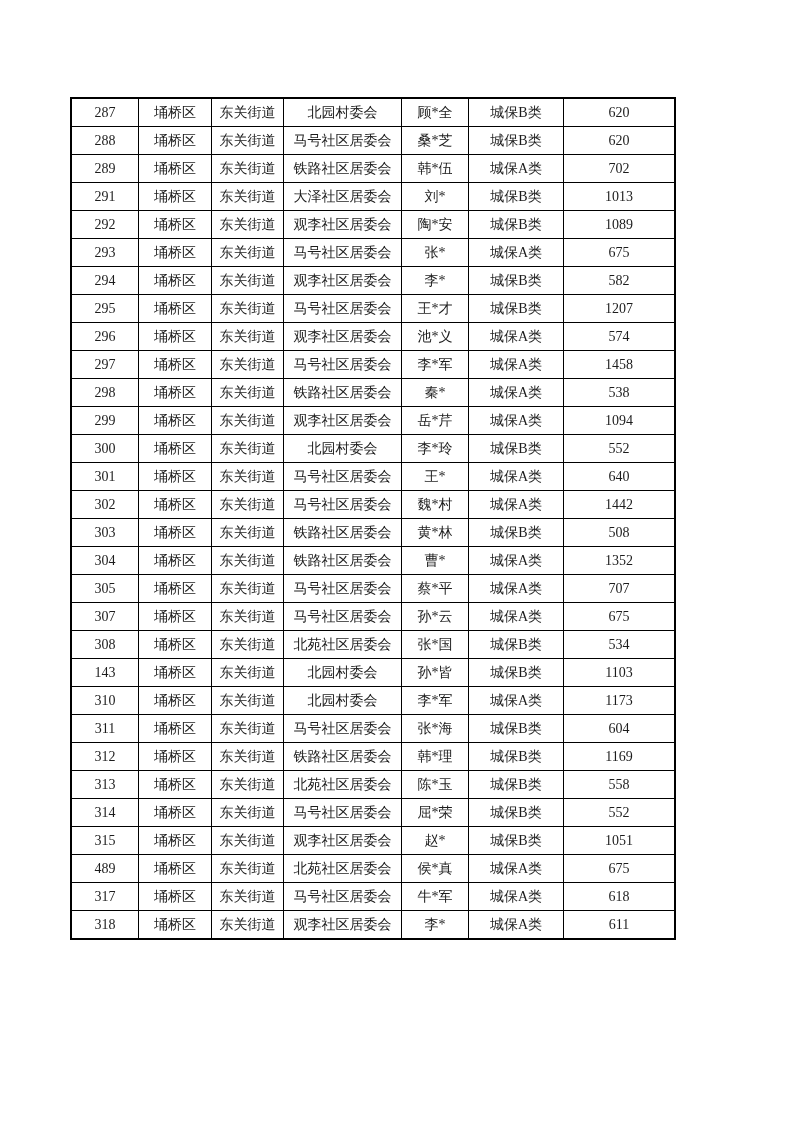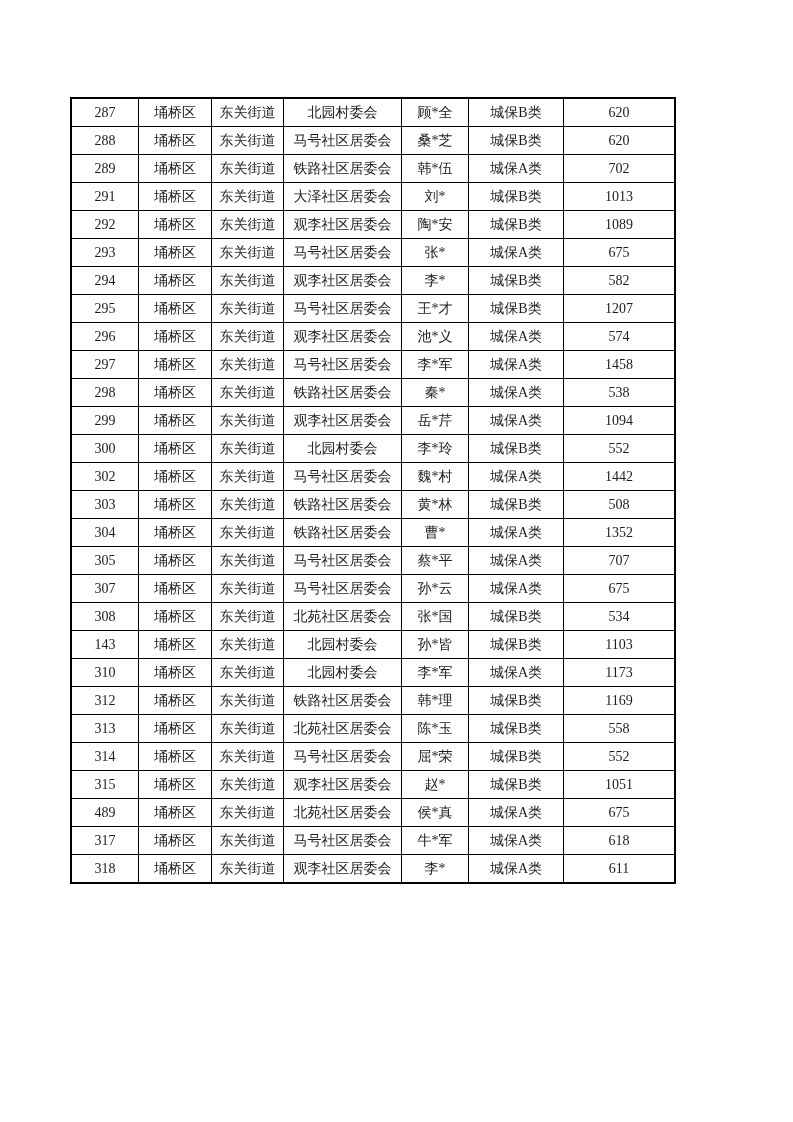--- a/index.html
+++ b/index.html
@@ -166,20 +166,29 @@
         <tr>
           <td class="c-seq">300</td>
           <td class="c-district">埇桥区</td>
           <td class="c-street">东关街道</td>
           <td class="c-committee">北园村委会</td>
           <td class="c-name">李*玲</td>
           <td class="c-category">城保B类</td>
           <td class="c-amount">552</td>
         </tr>
         <tr>
+          <td class="c-seq">301</td>
+          <td class="c-district">埇桥区</td>
+          <td class="c-street">东关街道</td>
+          <td class="c-committee">马号社区居委会</td>
+          <td class="c-name">王*</td>
+          <td class="c-category">城保A类</td>
+          <td class="c-amount">640</td>
+        </tr>
+        <tr>
           <td class="c-seq">302</td>
           <td class="c-district">埇桥区</td>
           <td class="c-street">东关街道</td>
           <td class="c-committee">马号社区居委会</td>
           <td class="c-name">魏*村</td>
           <td class="c-category">城保A类</td>
           <td class="c-amount">1442</td>
         </tr>
         <tr>
           <td class="c-seq">303</td>
@@ -236,20 +245,29 @@
           <td class="c-amount">1103</td>
         </tr>
         <tr>
           <td class="c-seq">310</td>
           <td class="c-district">埇桥区</td>
           <td class="c-street">东关街道</td>
           <td class="c-committee">北园村委会</td>
           <td class="c-name">李*军</td>
           <td class="c-category">城保A类</td>
           <td class="c-amount">1173</td>
+        </tr>
+        <tr>
+          <td class="c-seq">311</td>
+          <td class="c-district">埇桥区</td>
+          <td class="c-street">东关街道</td>
+          <td class="c-committee">马号社区居委会</td>
+          <td class="c-name">张*海</td>
+          <td class="c-category">城保B类</td>
+          <td class="c-amount">604</td>
         </tr>
         <tr>
           <td class="c-seq">312</td>
           <td class="c-district">埇桥区</td>
           <td class="c-street">东关街道</td>
           <td class="c-committee">铁路社区居委会</td>
           <td class="c-name">韩*理</td>
           <td class="c-category">城保B类</td>
           <td class="c-amount">1169</td>
         </tr>

